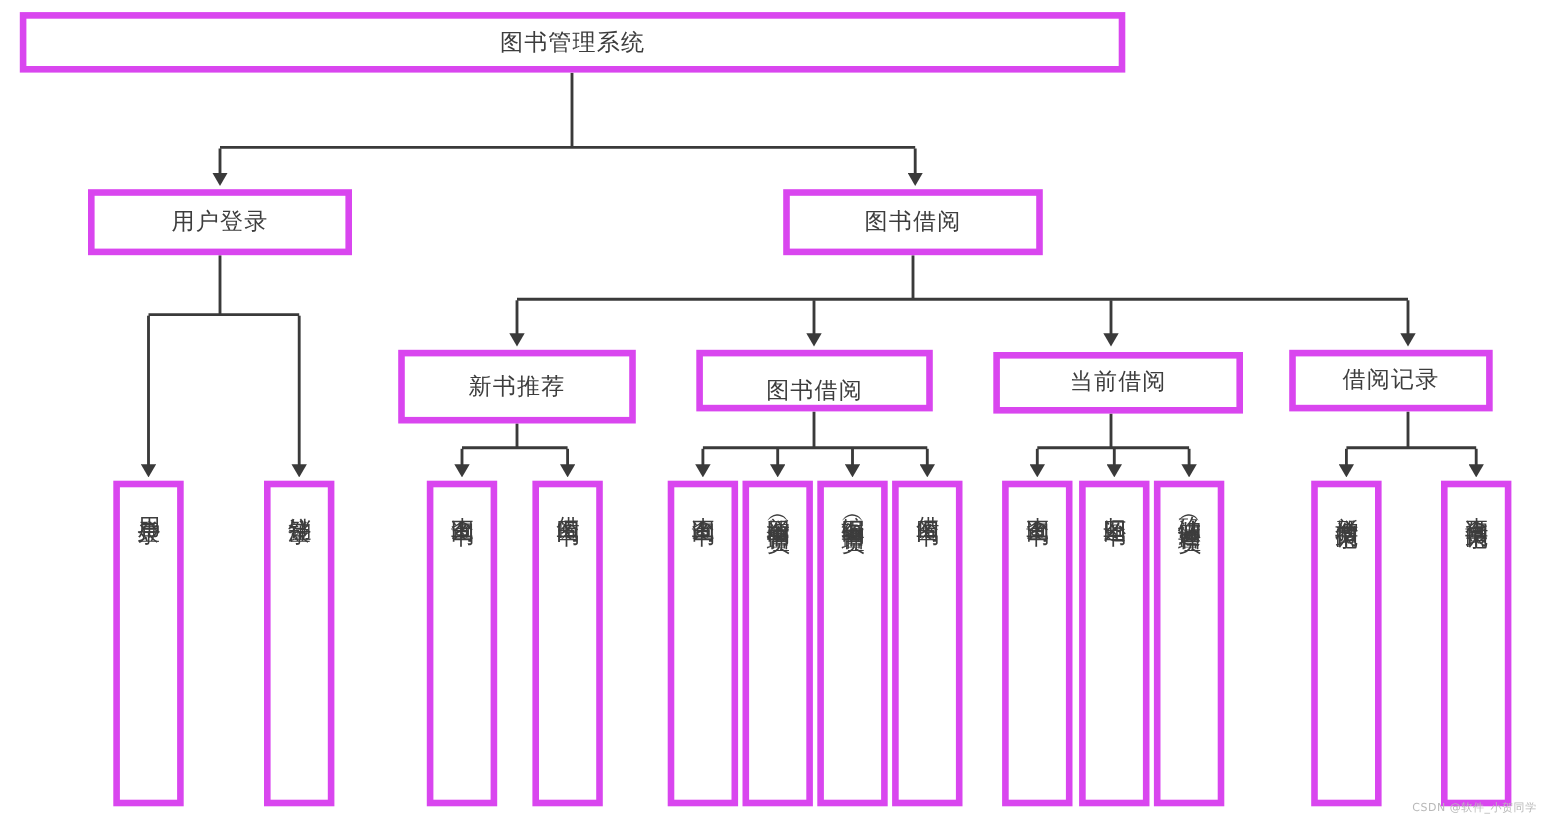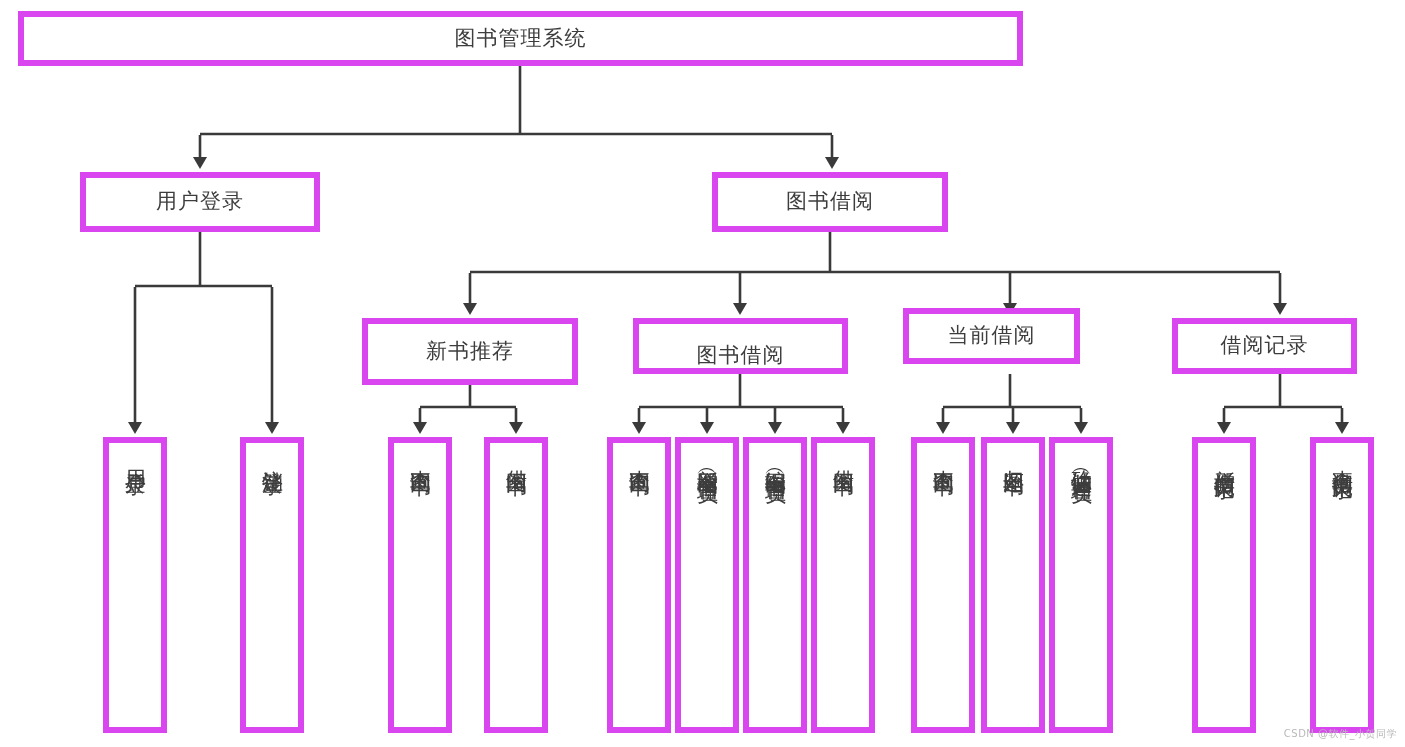--- a/index.html
+++ b/index.html
@@ -132,21 +132,21 @@
   <div class="node h" style="left:712px;top:172px;width:236px;height:60px;">
     <span>图书借阅</span>
   </div>
 
   <div class="node h" style="left:362px;top:318px;width:216px;height:67px;">
     <span>新书推荐</span>
   </div>
   <div class="node h" style="left:633px;top:318px;width:215px;height:56px;align-items:flex-end;">
     <span>图书借阅</span>
   </div>
-  <div class="node h" style="left:903px;top:308px;width:177px;height:56px;">
+  <div class="node h" style="left:903px;top:320px;width:227px;height:56px;">
     <span>当前借阅</span>
   </div>
   <div class="node h" style="left:1172px;top:318px;width:185px;height:56px;">
     <span>借阅记录</span>
   </div>
 
   <div class="node leaf" style="left:103px;top:437px;width:64px;height:296px;">
     <span class="vtext">用户登录</span>
   </div>
   <div class="node leaf" style="left:240px;top:437px;width:64px;height:296px;">

